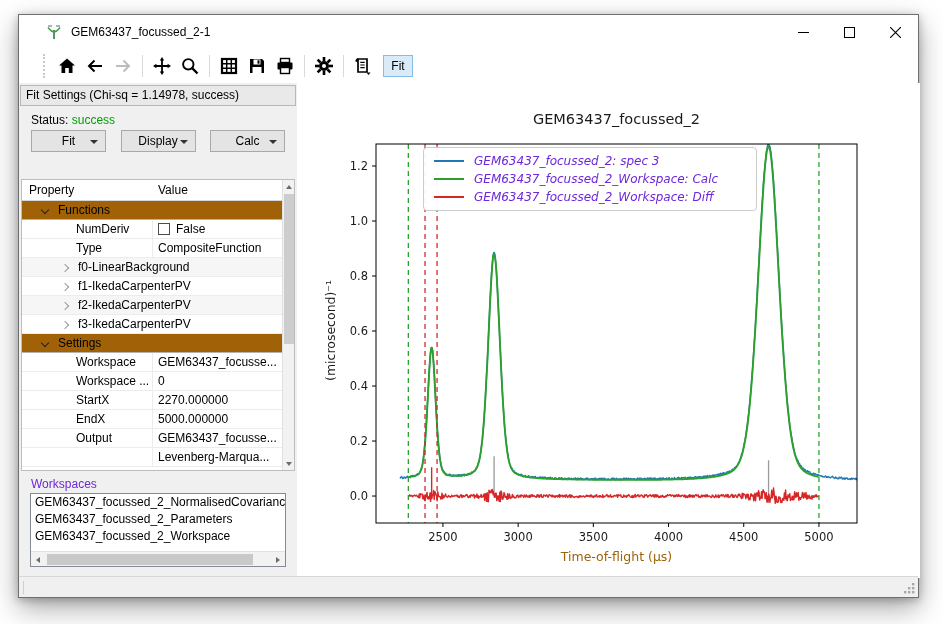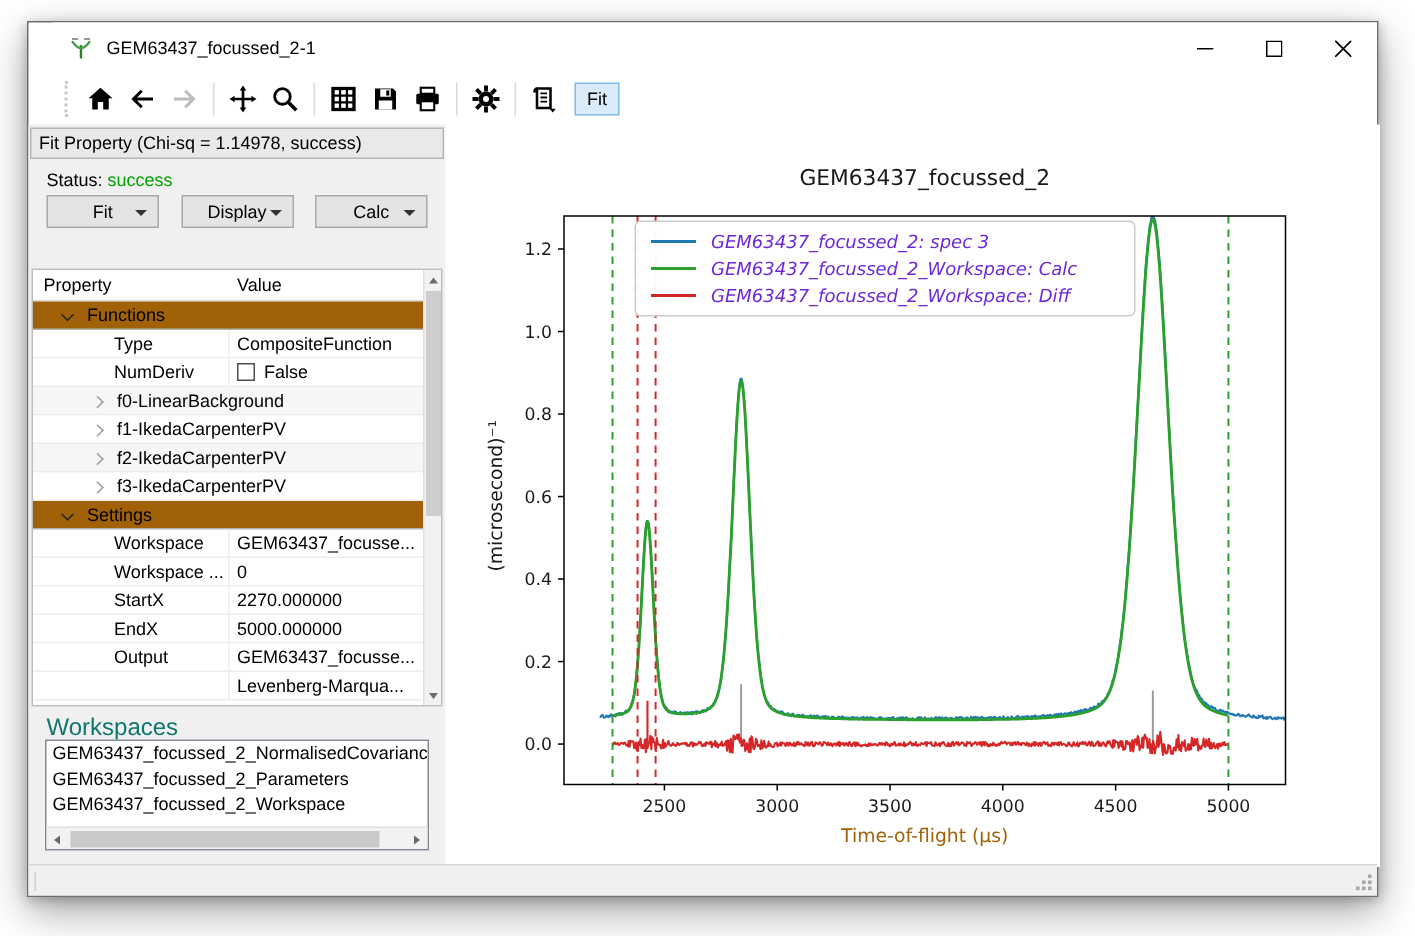--- a/index.html
+++ b/index.html
@@ -51,21 +51,21 @@
   .checkbox { display:inline-block; width:12px; height:12px; border:1px solid #4d4d4d; background:#fff; margin-right:6px; }
   
   .pt-vscroll { position:absolute; top:0; right:0; width:12px; height:100%; background:#f2f2f2; border-left:1px solid #e0e0e0; }
   .sb-arrow { position:absolute; left:0; width:12px; height:13px; display:flex; align-items:center; justify-content:center; }
   .tri-up { width:0;height:0;border-left:3.5px solid transparent;border-right:3.5px solid transparent;border-bottom:4.5px solid #6b6b6b; }
   .tri-down { width:0;height:0;border-left:3.5px solid transparent;border-right:3.5px solid transparent;border-top:4.5px solid #6b6b6b; }
   .tri-left { width:0;height:0;border-top:3.5px solid transparent;border-bottom:3.5px solid transparent;border-right:4.5px solid #6b6b6b; }
   .tri-right { width:0;height:0;border-top:3.5px solid transparent;border-bottom:3.5px solid transparent;border-left:4.5px solid #6b6b6b; }
   .pt-thumb { position:absolute; left:1px; width:10px; top:14px; height:150px; background:#cdcdcd; }
   
-  .ws-label { position:absolute; left:12px; top:394px; font-size:16px; color:#0f766e; }
+  .ws-label { position:absolute; left:12px; top:394px; font-size:12px; color:#6d28d9; }
   .ws-list { position:absolute; left:11px; top:410px; width:256px; height:74px; background:#fff; border:1px solid #848a93; overflow:hidden; }
   .ws-item { font-size:12px; color:#000; height:17px; line-height:17px; padding-left:4px; white-space:nowrap; }
   .ws-hscroll { position:absolute; left:0; bottom:0; width:100%; height:15px; background:#f2f2f2; border-top:1px solid #e2e2e2; }
   .ws-hscroll .sb-arrow { height:15px; width:14px; top:0; }
   .ws-thumb { position:absolute; top:2px; height:11px; left:16px; width:206px; background:#c9c9c9; }
   
   .plot-panel { position:relative; width:623px; height:495px; background:#fff; font-family:"DejaVu Sans", sans-serif; }
   .plot-title { position:absolute; left:79px; top:28px; width:481px; text-align:center; font-size:14.5px; color:#1a1a1a; }
   .plot-xlabel { position:absolute; left:79px; top:466px; width:481px; text-align:center; font-size:12.5px; color:#a16207; }
   .plot-ylabel { position:absolute; left:-27px; top:240px; width:120px; text-align:center; font-size:12.5px; color:#1a1a1a;
@@ -190,21 +190,21 @@
         <path d="M7.3 6.3 H11.7 M7.3 9 H11.7 M7.3 11.7 H11.7" stroke="#000" stroke-width="1.2"></path>
         <path d="M13.5 16.5 L17.5 16.5 L15.5 19 Z" fill="#000"></path>
         </svg>
     </div>
     <button class="fit-toggle">Fit</button>
   </div>
 
   <div class="content">
 
     <div class="left-panel">
-      <div class="panel-header">Fit Property (Chi-sq = 1.14978, success)</div>
+      <div class="panel-header">Fit Settings (Chi-sq = 1.14978, success)</div>
       <div class="status-line">
         <span>Status:</span>
         <span class="status-ok" id="status-value" style="color: rgb(0, 160, 0);">success</span>
       </div>
       <div class="btn-row">
         <div class="drop-btn">
           <span>Fit</span>
           <span class="caret"></span>
         </div>
         <div class="drop-btn">
@@ -222,27 +222,27 @@
           <span class="c1">Property</span>
           <span class="c2">Value</span>
         </div>
         <div class="pt-rows" id="pt-rows">
             <div class="pt-row section">
               <span class="pt-label" style="left:12px"><span class="chev-down"></span></span>
               <span class="pt-label" style="left:36px">Functions</span>
             </div>
             <div class="pt-row">
               <div class="pt-divider"></div>
+              <span class="pt-label" style="left: 54px;">NumDeriv</span>
+              <span class="pt-value"><span class="checkbox"></span>False</span>
+            </div>
+            <div class="pt-row">
+              <div class="pt-divider"></div>
               <span class="pt-label" style="left: 54px;">Type</span>
               <span class="pt-value">CompositeFunction</span>
-            </div>
-            <div class="pt-row">
-              <div class="pt-divider"></div>
-              <span class="pt-label" style="left: 54px;">NumDeriv</span>
-              <span class="pt-value"><span class="checkbox"></span>False</span>
             </div>
             <div class="pt-row alt">
               <span class="pt-label" style="left:40px"><span class="chev-right"></span></span>
               <span class="pt-label" style="left:56px">f0-LinearBackground</span>
             </div>
             <div class="pt-row">
               <span class="pt-label" style="left:40px"><span class="chev-right"></span></span>
               <span class="pt-label" style="left:56px">f1-IkedaCarpenterPV</span>
             </div>
             <div class="pt-row alt">

